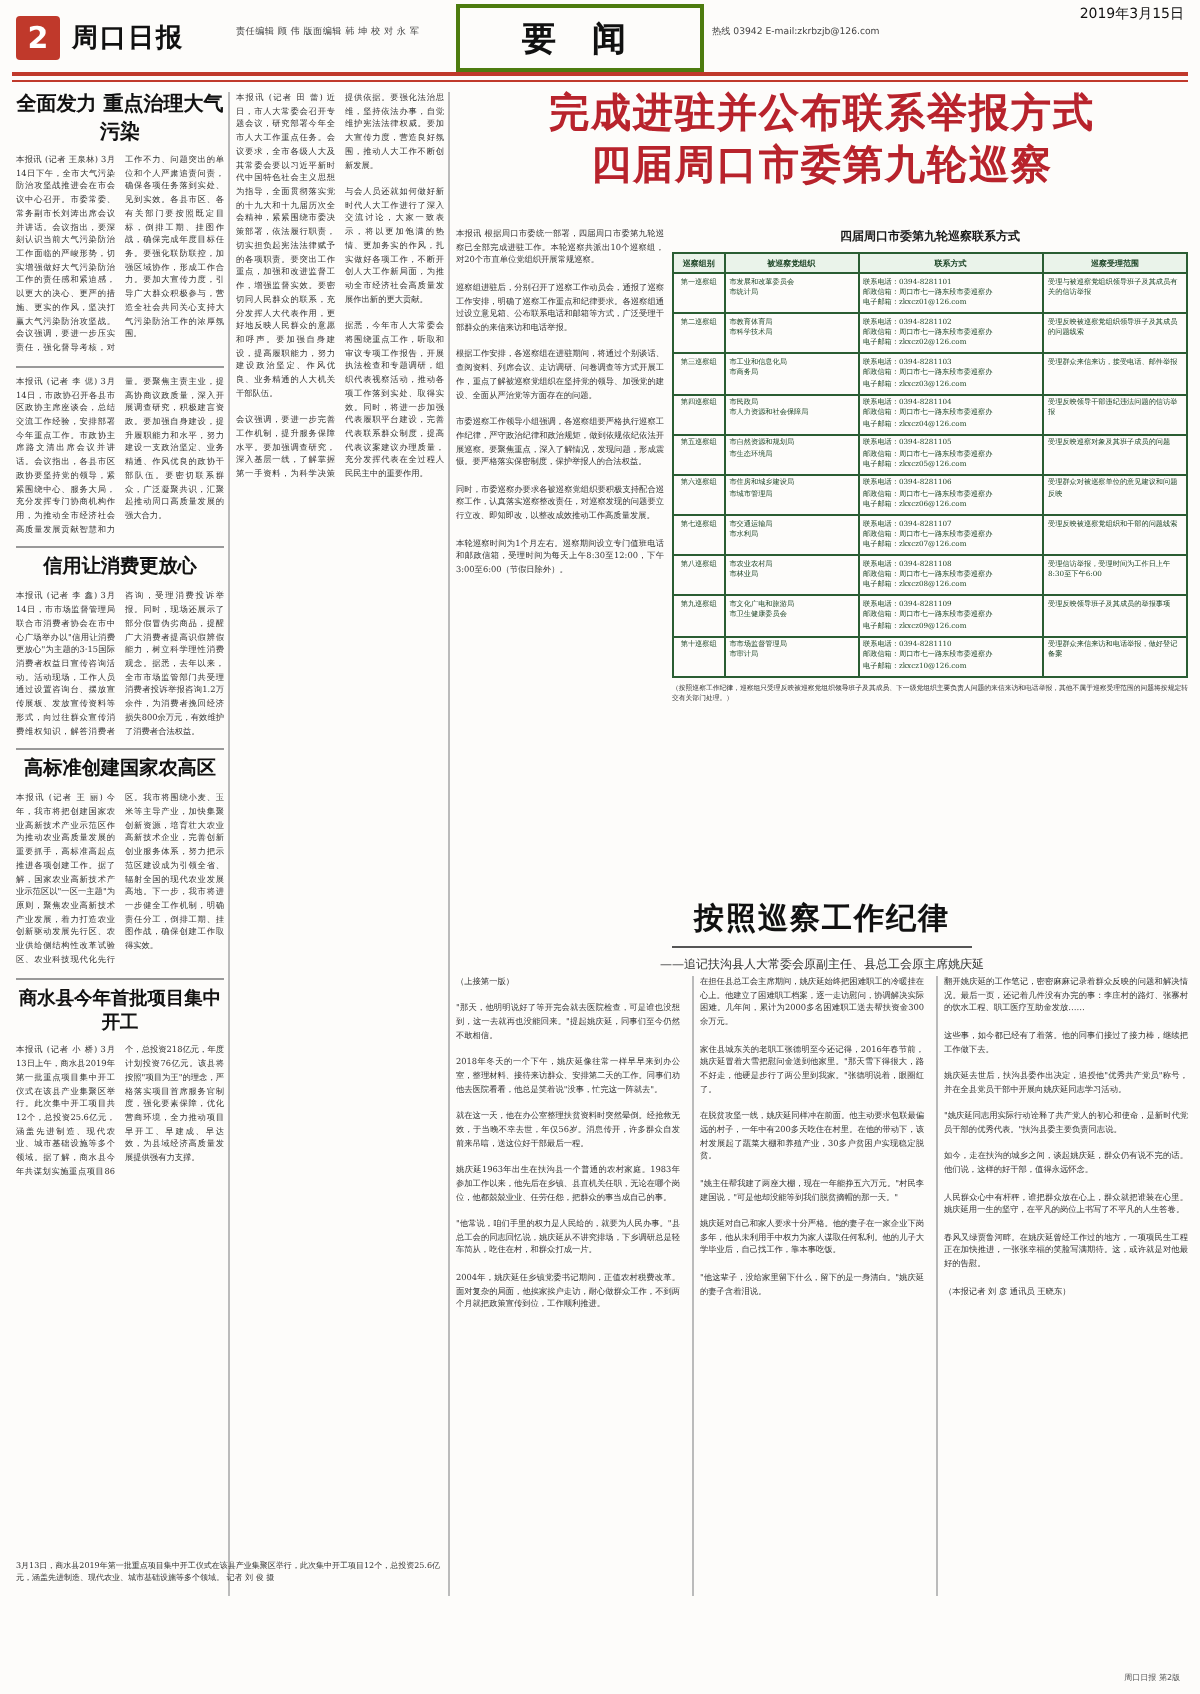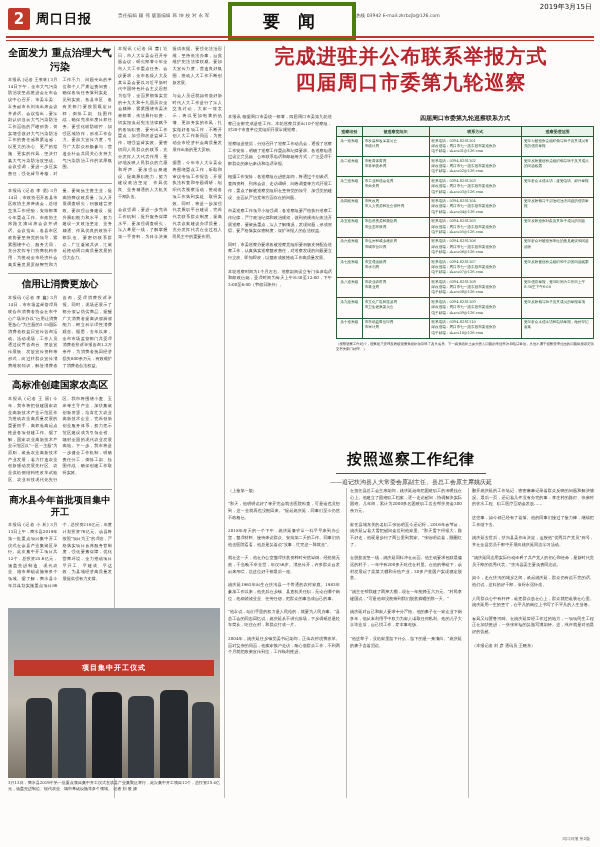--- a/index.html
+++ b/index.html
@@ -6,21 +6,21 @@
   body{width:600px;height:847px;font-family:"DejaVu Sans","Liberation Sans",sans-serif;color:#1a1a1a;}
   .page{position:relative;width:600px;height:847px;background:#fdfcfa;overflow:hidden;}
 
   
   .masthead{position:absolute;left:0;top:0;width:600px;height:40px;}
   .mast-left{position:absolute;left:8px;top:8px;display:flex;align-items:center;gap:6px;}
   .page-num{width:22px;height:22px;background:#c0392b;color:#fff;font-size:15px;font-weight:bold;
             display:flex;align-items:center;justify-content:center;border-radius:2px;}
   .paper-name{font-family:"DejaVu Serif","Liberation Serif",serif;font-size:13px;font-weight:bold;letter-spacing:1px;}
   .mast-credits{position:absolute;left:118px;top:13px;font-size:4.6px;color:#444;letter-spacing:.2px;}
-  .mast-box{position:absolute;left:228px;top:2px;width:120px;height:30px;border:4px solid #4d7c0f;
+  .mast-box{position:absolute;left:228px;top:2px;width:120px;height:30px;border:2px solid #4d7c0f;
             display:flex;align-items:center;justify-content:center;}
   .mast-box span{font-family:"DejaVu Serif","Liberation Serif",serif;font-size:17px;font-weight:bold;letter-spacing:6px;}
   .mast-contact{position:absolute;left:356px;top:13px;font-size:4.6px;color:#444;}
   .mast-date{position:absolute;right:8px;top:2px;font-size:7px;color:#111;}
   .rule-red{position:absolute;left:6px;top:36px;width:588px;height:2px;background:#c0392b;}
   .rule-thin{position:absolute;left:6px;top:39.5px;width:588px;height:.6px;background:#c0392b;}
 
   
   .col{position:absolute;}
   .hl{font-family:"DejaVu Serif","Liberation Serif",serif;font-weight:bold;color:#111;}
@@ -107,21 +107,21 @@
     <div>
       <div class="body-txt two">本报讯 (记者 李 偲) 3月14日，市政协召开各县市区政协主席座谈会，总结交流工作经验，安排部署今年重点工作。市政协主席路文清出席会议并讲话。会议指出，各县市区政协要坚持党的领导，紧紧围绕中心、服务大局，充分发挥专门协商机构作用，为推动全市经济社会高质量发展贡献智慧和力量。要聚焦主责主业，提高协商议政质量，深入开展调查研究，积极建言资政。要加强自身建设，提升履职能力和水平，努力建设一支政治坚定、业务精通、作风优良的政协干部队伍。要密切联系群众，广泛凝聚共识，汇聚起推动周口高质量发展的强大合力。</div>
     </div>
     <div class="sep"></div>
     <div>
       <div class="hl" style="font-size:9.6px;text-align:center;line-height:1.35;margin-bottom:4px;">信用让消费更放心</div>
       <div class="body-txt two">本报讯 (记者 李 鑫) 3月14日，市市场监督管理局联合市消费者协会在市中心广场举办以"信用让消费更放心"为主题的3·15国际消费者权益日宣传咨询活动。活动现场，工作人员通过设置咨询台、摆放宣传展板、发放宣传资料等形式，向过往群众宣传消费维权知识，解答消费者咨询，受理消费投诉举报。同时，现场还展示了部分假冒伪劣商品，提醒广大消费者提高识假辨假能力，树立科学理性消费观念。据悉，去年以来，全市市场监管部门共受理消费者投诉举报咨询1.2万余件，为消费者挽回经济损失800余万元，有效维护了消费者合法权益。</div>
     </div>
     <div class="sep"></div>
     <div>
-      <div class="hl" style="font-size:9.6px;text-align:center;line-height:1.35;margin-bottom:4px;">高标准创建国家农高区</div>
+      <div class="hl" style="font-size:9.6px;text-align:center;line-height:1.35;margin-bottom:4px;font-family:Liberation Mono, monospace;">高标准创建国家农高区</div>
       <div class="body-txt two">本报讯 (记者 王 丽) 今年，我市将把创建国家农业高新技术产业示范区作为推动农业高质量发展的重要抓手，高标准高起点推进各项创建工作。据了解，国家农业高新技术产业示范区以"一区一主题"为原则，聚焦农业高新技术产业发展，着力打造农业创新驱动发展先行区、农业供给侧结构性改革试验区、农业科技现代化先行区。我市将围绕小麦、玉米等主导产业，加快集聚创新资源，培育壮大农业高新技术企业，完善创新创业服务体系，努力把示范区建设成为引领全省、辐射全国的现代农业发展高地。下一步，我市将进一步健全工作机制，明确责任分工，倒排工期、挂图作战，确保创建工作取得实效。</div>
     </div>
     <div class="sep"></div>
     <div>
       <div class="hl" style="font-size:9.2px;text-align:center;line-height:1.35;margin-bottom:4px;">商水县今年首批项目集中开工</div>
       <div class="body-txt two">本报讯 (记者 小 桥) 3月13日上午，商水县2019年第一批重点项目集中开工仪式在该县产业集聚区举行。此次集中开工项目共12个，总投资25.6亿元，涵盖先进制造、现代农业、城市基础设施等多个领域。据了解，商水县今年共谋划实施重点项目86个，总投资218亿元，年度计划投资76亿元。该县将按照"项目为王"的理念，严格落实项目首席服务官制度，强化要素保障，优化营商环境，全力推动项目早开工、早建成、早达效，为县域经济高质量发展提供强有力支撑。</div>
     </div>
   </div>
 
   <div class="col" id="c2">
@@ -305,26 +305,16 @@
 
 如今，走在扶沟的城乡之间，谈起姚庆延，群众仍有说不完的话。他们说，这样的好干部，值得永远怀念。
 
 人民群众心中有杆秤，谁把群众放在心上，群众就把谁装在心里。姚庆延用一生的坚守，在平凡的岗位上书写了不平凡的人生答卷。
 
 春风又绿贾鲁河畔。在姚庆延曾经工作过的地方，一项项民生工程正在加快推进，一张张幸福的笑脸写满期待。这，或许就是对他最好的告慰。
 
 （本报记者 刘 彦 通讯员 王晓东）</div>
   </div>
 
-  <div class="photo">
-    <div class="sky"></div>
-    <div class="banner">项目集中开工仪式</div>
-    <div class="fig" style="left:18px;width:26px;height:80px;"></div>
-    <div class="fig" style="left:50px;width:28px;height:90px;background:#3a4047;"></div>
-    <div class="fig" style="left:84px;width:30px;height:86px;background:#1f2327;"></div>
-    <div class="fig" style="left:120px;width:26px;height:82px;background:#343a40;"></div>
-    <div class="fig" style="left:152px;width:28px;height:88px;background:#26292e;"></div>
-    <div class="fig" style="left:184px;width:22px;height:76px;background:#3c4248;"></div>
-  </div>
   <div class="cap">3月13日，商水县2019年第一批重点项目集中开工仪式在该县产业集聚区举行，此次集中开工项目12个，总投资25.6亿元，涵盖先进制造、现代农业、城市基础设施等多个领域。  记者 刘 俊 摄</div>
 
   <div class="pg-foot">周口日报 第2版</div>
 </div>
 
 </body></html>

